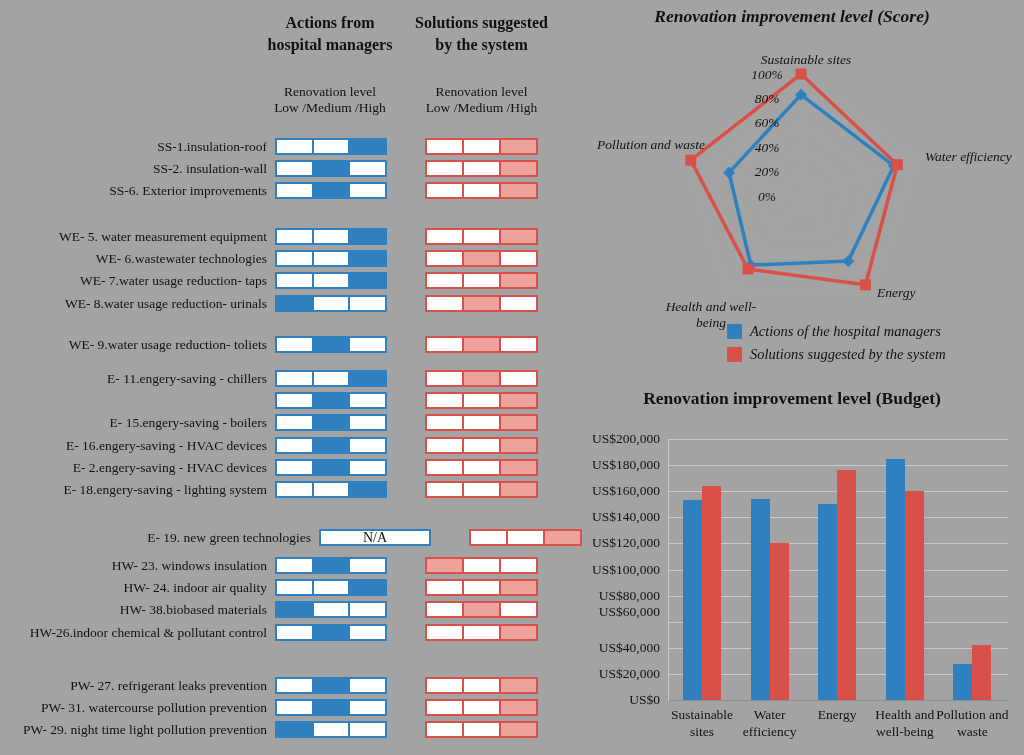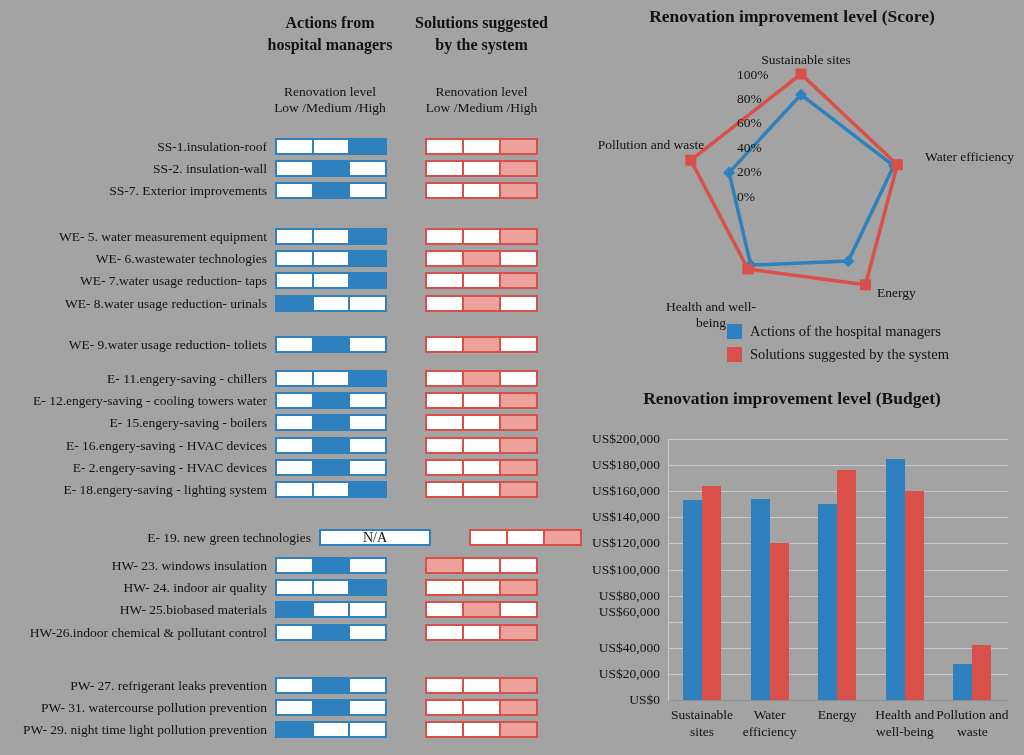--- a/index.html
+++ b/index.html
@@ -21,26 +21,26 @@
   .bar3 .seg{flex:1 1 0;}
   .bar3.blue .seg + .seg{border-left:2px solid #2E81BE;}
   .bar3.red .seg + .seg{border-left:2px solid #D9504A;}
   .bar3.blue .seg.fill{background:#2E81BE;}
   .bar3.red .seg.fill{background:#EDA29C;}
   .bar-na{position:absolute;top:0;height:17px;box-sizing:border-box;border:2px solid #2E81BE;background:#fff;
           text-align:center;font-size:14px;line-height:13px;}
   .mgr-bar{left:275px;width:112px;}
   .sys-bar{left:425px;width:113px;}
   
-  .radar-wrap{position:absolute;left:560px;top:0;width:464px;height:382px;}
+  .radar-wrap{position:absolute;left:560px;top:0;width:464px;height:382px;font-style:italic;}
   .chart-title{position:absolute;left:0;width:100%;text-align:center;font-weight:bold;font-size:17.5px;}
   .radar-title{top:6px;}
   .radar-svg{position:absolute;left:0;top:0;}
   .r-label{position:absolute;font-size:13.5px;line-height:16px;}
-  .r-tick{position:absolute;width:60px;text-align:left;font-size:13.5px;line-height:17px;}
+  .r-tick{position:absolute;width:60px;text-align:center;font-size:13.5px;line-height:17px;}
   .legend{position:absolute;left:167px;top:321px;}
   .legend-item{position:relative;height:23px;}
   .legend-swatch{position:absolute;left:0;top:3px;width:15px;height:15px;}
   .legend-label{position:absolute;left:23px;top:0;font-size:14.5px;line-height:21px;white-space:nowrap;}
   
   .bars-wrap{position:absolute;left:560px;top:385px;width:464px;height:370px;}
   .bars-title{top:3px;}
   .gridline{position:absolute;height:1px;}
   .yaxis-line{position:absolute;width:1px;background:#c9c9c9;}
   .ytick{position:absolute;width:100px;text-align:right;font-size:13.5px;line-height:18px;left:0;}
@@ -80,21 +80,21 @@
             <span class="seg fill"></span>
             <span class="seg"></span>
           </div>
           <div class="bar3 red sys-bar">
             <span class="seg"></span>
             <span class="seg"></span>
             <span class="seg fill"></span>
           </div>
         </div>
         <div class="trow" style="top: 182.4px; width: 556px;">
-          <div class="rlabel">SS-7. Exterior improvements</div>
+          <div class="rlabel">SS-6. Exterior improvements</div>
           <div class="bar3 blue mgr-bar">
             <span class="seg"></span>
             <span class="seg fill"></span>
             <span class="seg"></span>
           </div>
           <div class="bar3 red sys-bar">
             <span class="seg"></span>
             <span class="seg"></span>
             <span class="seg fill"></span>
           </div>
@@ -171,21 +171,20 @@
             <span class="seg"></span>
             <span class="seg fill"></span>
           </div>
           <div class="bar3 red sys-bar">
             <span class="seg"></span>
             <span class="seg fill"></span>
             <span class="seg"></span>
           </div>
         </div>
         <div class="trow" style="top: 392.2px; width: 556px;">
-          <div class="rlabel">E- 12.engery-saving - cooling towers water</div>
           <div class="bar3 blue mgr-bar">
             <span class="seg"></span>
             <span class="seg fill"></span>
             <span class="seg"></span>
           </div>
           <div class="bar3 red sys-bar">
             <span class="seg"></span>
             <span class="seg"></span>
             <span class="seg fill"></span>
           </div>
@@ -271,21 +270,21 @@
             <span class="seg"></span>
             <span class="seg fill"></span>
           </div>
           <div class="bar3 red sys-bar">
             <span class="seg"></span>
             <span class="seg"></span>
             <span class="seg fill"></span>
           </div>
         </div>
         <div class="trow" style="top: 601.4px; width: 556px;">
-          <div class="rlabel">HW- 25.biobased materials</div>
+          <div class="rlabel">HW- 38.biobased materials</div>
           <div class="bar3 blue mgr-bar">
             <span class="seg fill"></span>
             <span class="seg"></span>
             <span class="seg"></span>
           </div>
           <div class="bar3 red sys-bar">
             <span class="seg"></span>
             <span class="seg fill"></span>
             <span class="seg"></span>
           </div>

